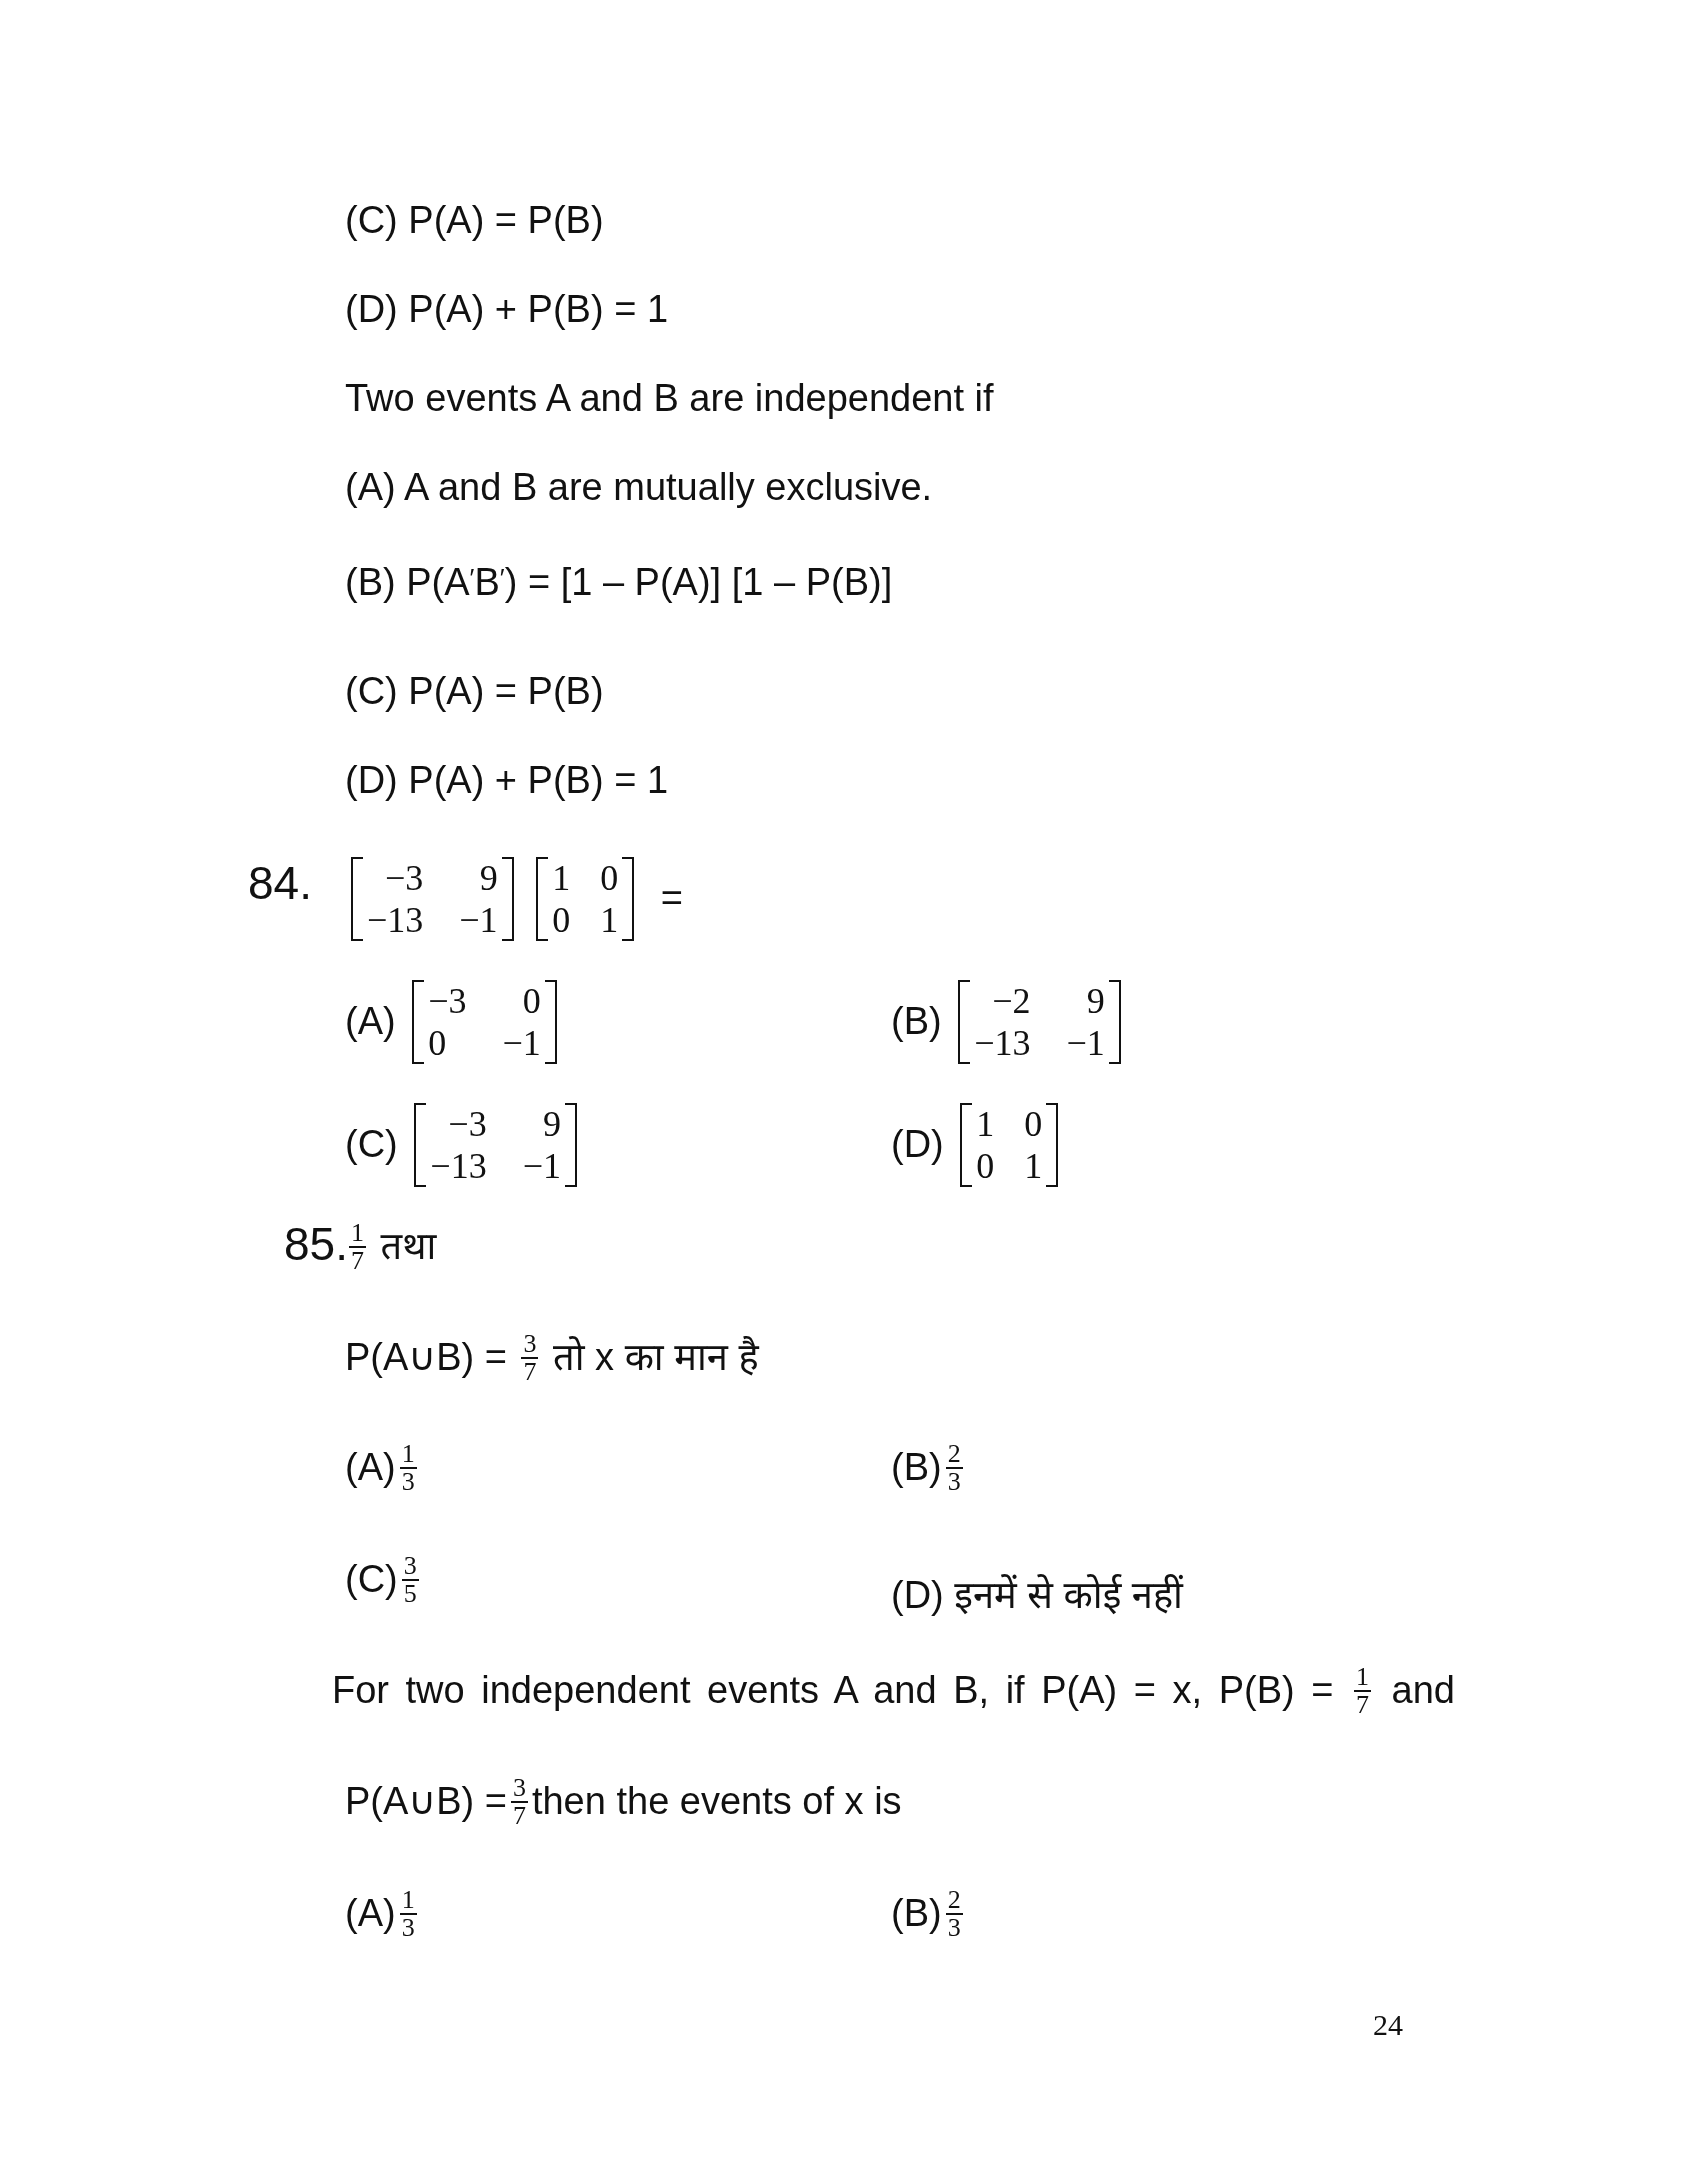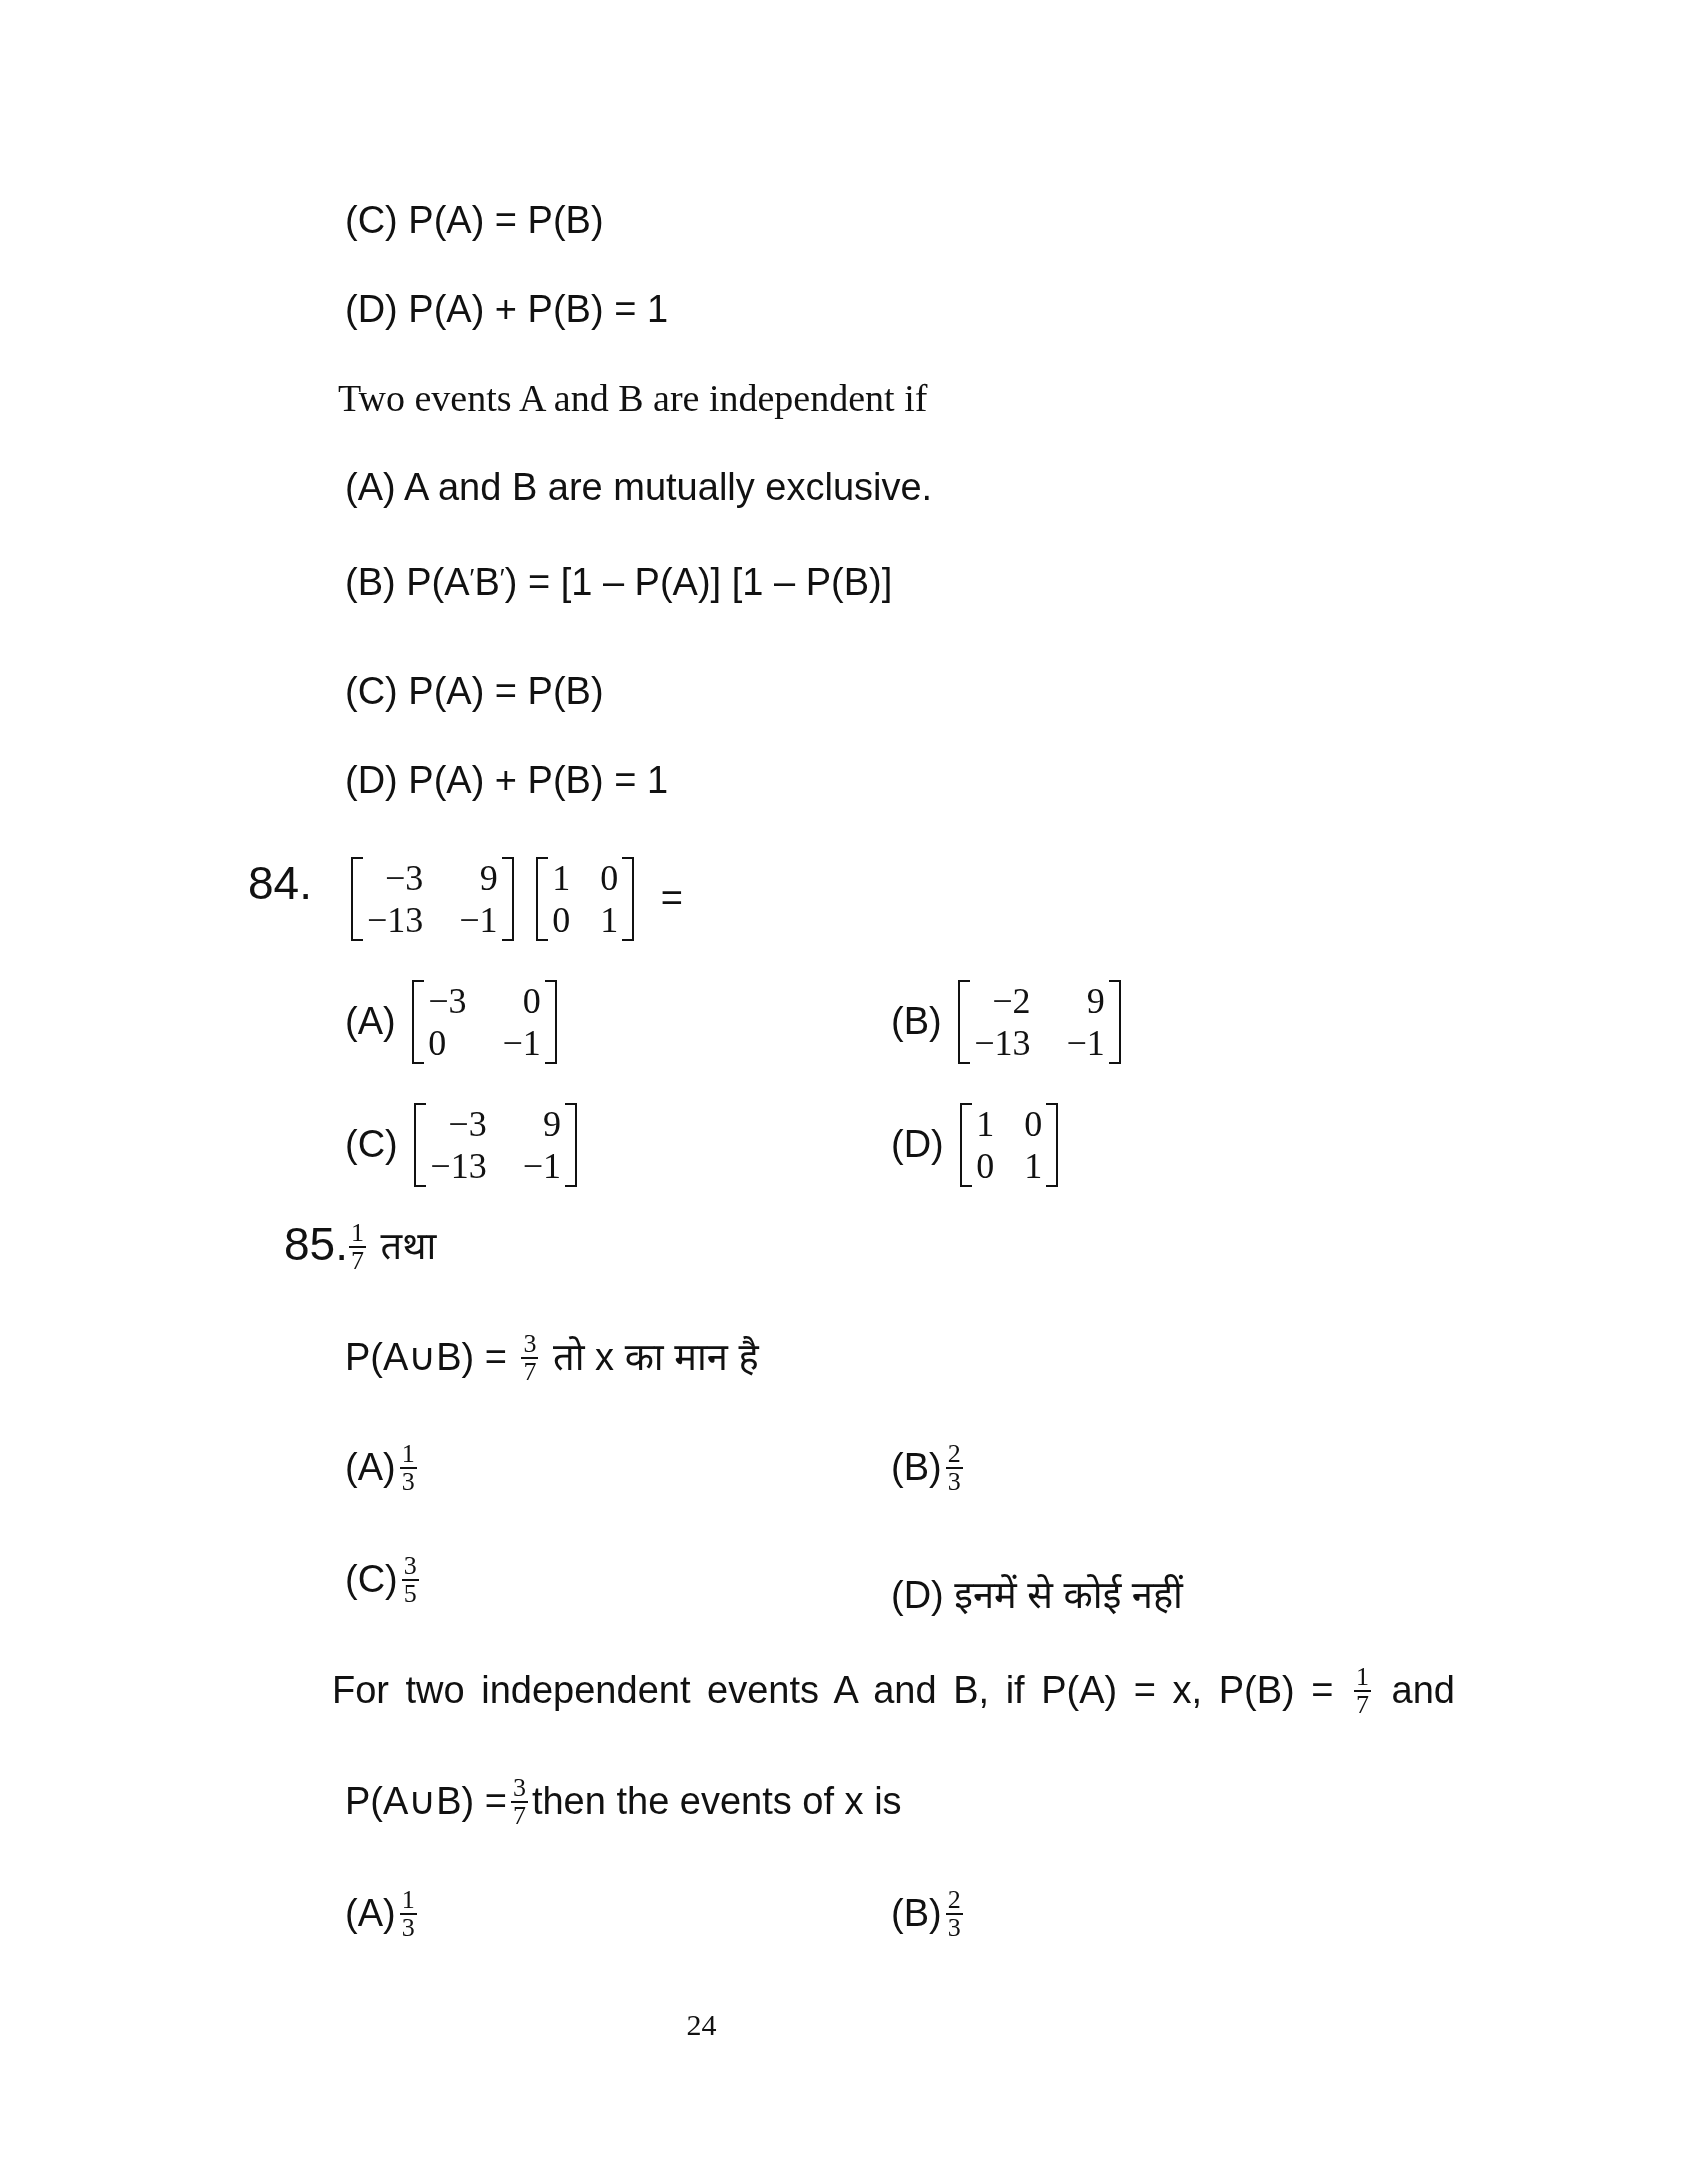--- a/index.html
+++ b/index.html
@@ -8,30 +8,30 @@
     .qnum { position: absolute; font-size: 46px; line-height: 44px; }
     .frac { display: inline-flex; flex-direction: column; align-items: center; vertical-align: middle; font-family: "Liberation Serif", "DejaVu Serif", serif; font-size: 26px; line-height: 26px; margin: 0 4px; position: relative; top: -2px; }
     .frac .num { border-bottom: 2px solid #111; padding: 0 2px; }
     .frac .den { padding: 0 2px; }
     .matrix { display: inline-flex; align-items: stretch; vertical-align: middle; font-family: "Liberation Serif", "DejaVu Serif", serif; font-size: 36px; line-height: 42px; margin: 0 6px; position: relative; top: -2px; }
     .bracket { width: 10px; border-top: 2.5px solid #111; border-bottom: 2.5px solid #111; }
     .bracket.l { border-left: 2.5px solid #111; }
     .bracket.r { border-right: 2.5px solid #111; }
     .mgrid { display: grid; grid-template-columns: auto auto; column-gap: 36px; padding: 0 4px; }
     .mgrid span { text-align: right; }
-    .pagenum { position: absolute; left: 0; width: 1403px; text-align: center; top: 2008px; font-size: 30px; font-family: "Liberation Serif", "DejaVu Serif", serif; }
+    .pagenum { position: absolute; left: 0; width: 1403px; text-align: right; top: 2008px; font-size: 30px; font-family: "Liberation Serif", "DejaVu Serif", serif; }
     sup.prime { font-size: 26px; position: relative; top: -4px; vertical-align: top; }
   </style>
 </head>
 <body>
 
 <div class="line" style="left:345px; top:198px;">(C) P(A) = P(B)</div>
 <div class="line" style="left:345px; top:287px;">(D) P(A) + P(B) = 1</div>
 
-<div class="line" style="left:338px; top:376px;font-family:Liberation Serif, serif;">Two events A and B are independent if</div>
+<div class="line" style="left:345px; top:376px;">Two events A and B are independent if</div>
 <div class="line" style="left:345px; top:465px;text-align:right;">(A) A and B are mutually exclusive.</div>
 <div class="line" style="left:345px; top:560px;">
   <span>(B) P(A</span><sup class="prime">′</sup><span>B</span><sup class="prime">′</sup><span>) = [1 – P(A)] [1 – P(B)]</span>
 </div>
 <div class="line" style="left:345px; top:669px;">(C) P(A) = P(B)</div>
 <div class="line" style="left:345px; top:758px;">(D) P(A) + P(B) = 1</div>
 
 <div class="qnum" style="left:248px; top:861px;">84.</div>
 <div class="line" style="left:345px; top:859px;">
   <span class="matrix">

